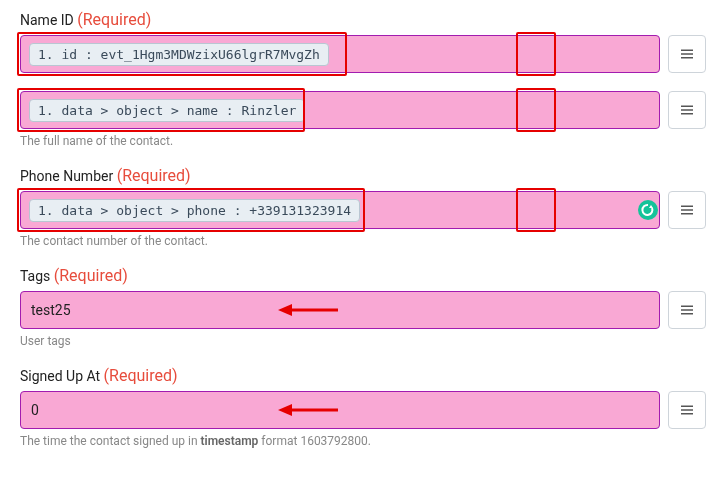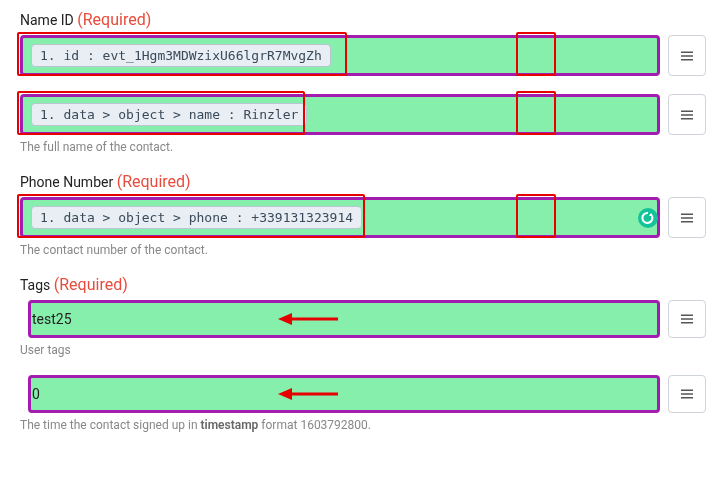--- a/index.html
+++ b/index.html
@@ -23,33 +23,32 @@
     font-size: 16px;
   }
   .input-row {
     display: flex;
     align-items: stretch;
     gap: 8px;
     position: relative;
   }
   .input-box {
     flex: 1;
-    border: 3px solid #a21caf;
+    border: 1px solid #a21caf;
     border-radius: 4px;
-    background: #86efac;
+    background: #f9a8d4;
     padding: 6px 8px;
     min-height: 38px;
     display: flex;
     align-items: center;
     position: relative;
   }
   .input-box.plain {
-    padding: 8px 1px;
+    padding: 8px 10px;
     color: #222;
-    margin-left: 8px;
   }
   .pill {
     display: inline-block;
     background: #e8eef3;
     border: 1px solid #b9c6d2;
     border-radius: 4px;
     padding: 3px 8px;
     font-size: 13px;
     color: #3a4a5a;
     font-family: ui-monospace, Menlo, Consolas, monospace;
@@ -211,20 +210,24 @@
       <svg viewBox="0 0 60 14">
           <line x1="12" y1="7" x2="60" y2="7" stroke="#e60000" stroke-width="3"></line>
           <polygon points="0,7 14,1 14,13" fill="#e60000"></polygon>
         </svg>
     </div>
   </div>
   <div class="helper">User tags</div>
 </div>
 
 <div class="field">
+  <div class="label-row">
+    <span>Signed Up At</span>
+    <span class="required">(Required)</span>
+  </div>
   <div class="field-wrap spacer-4">
     <div class="input-row">
       <div class="input-box plain">
         <span>0</span>
       </div>
       <div class="menu-btn">
         <svg viewBox="0 0 24 24">
             <line x1="4" y1="7" x2="20" y2="7"></line>
             <line x1="4" y1="12" x2="20" y2="12"></line>
             <line x1="4" y1="17" x2="20" y2="17"></line>

